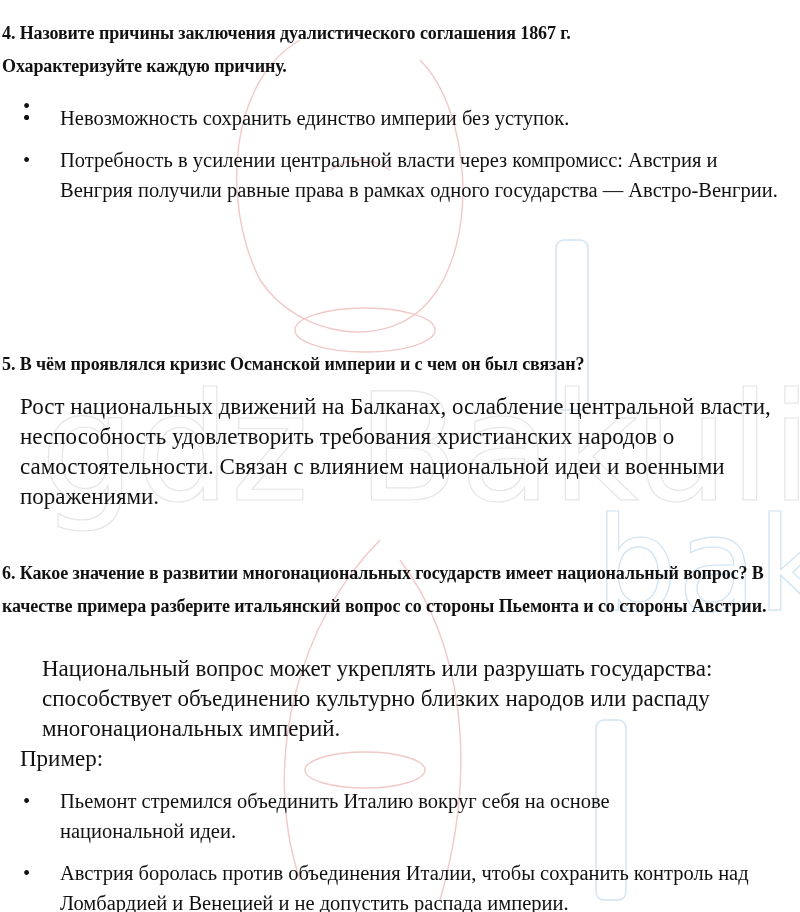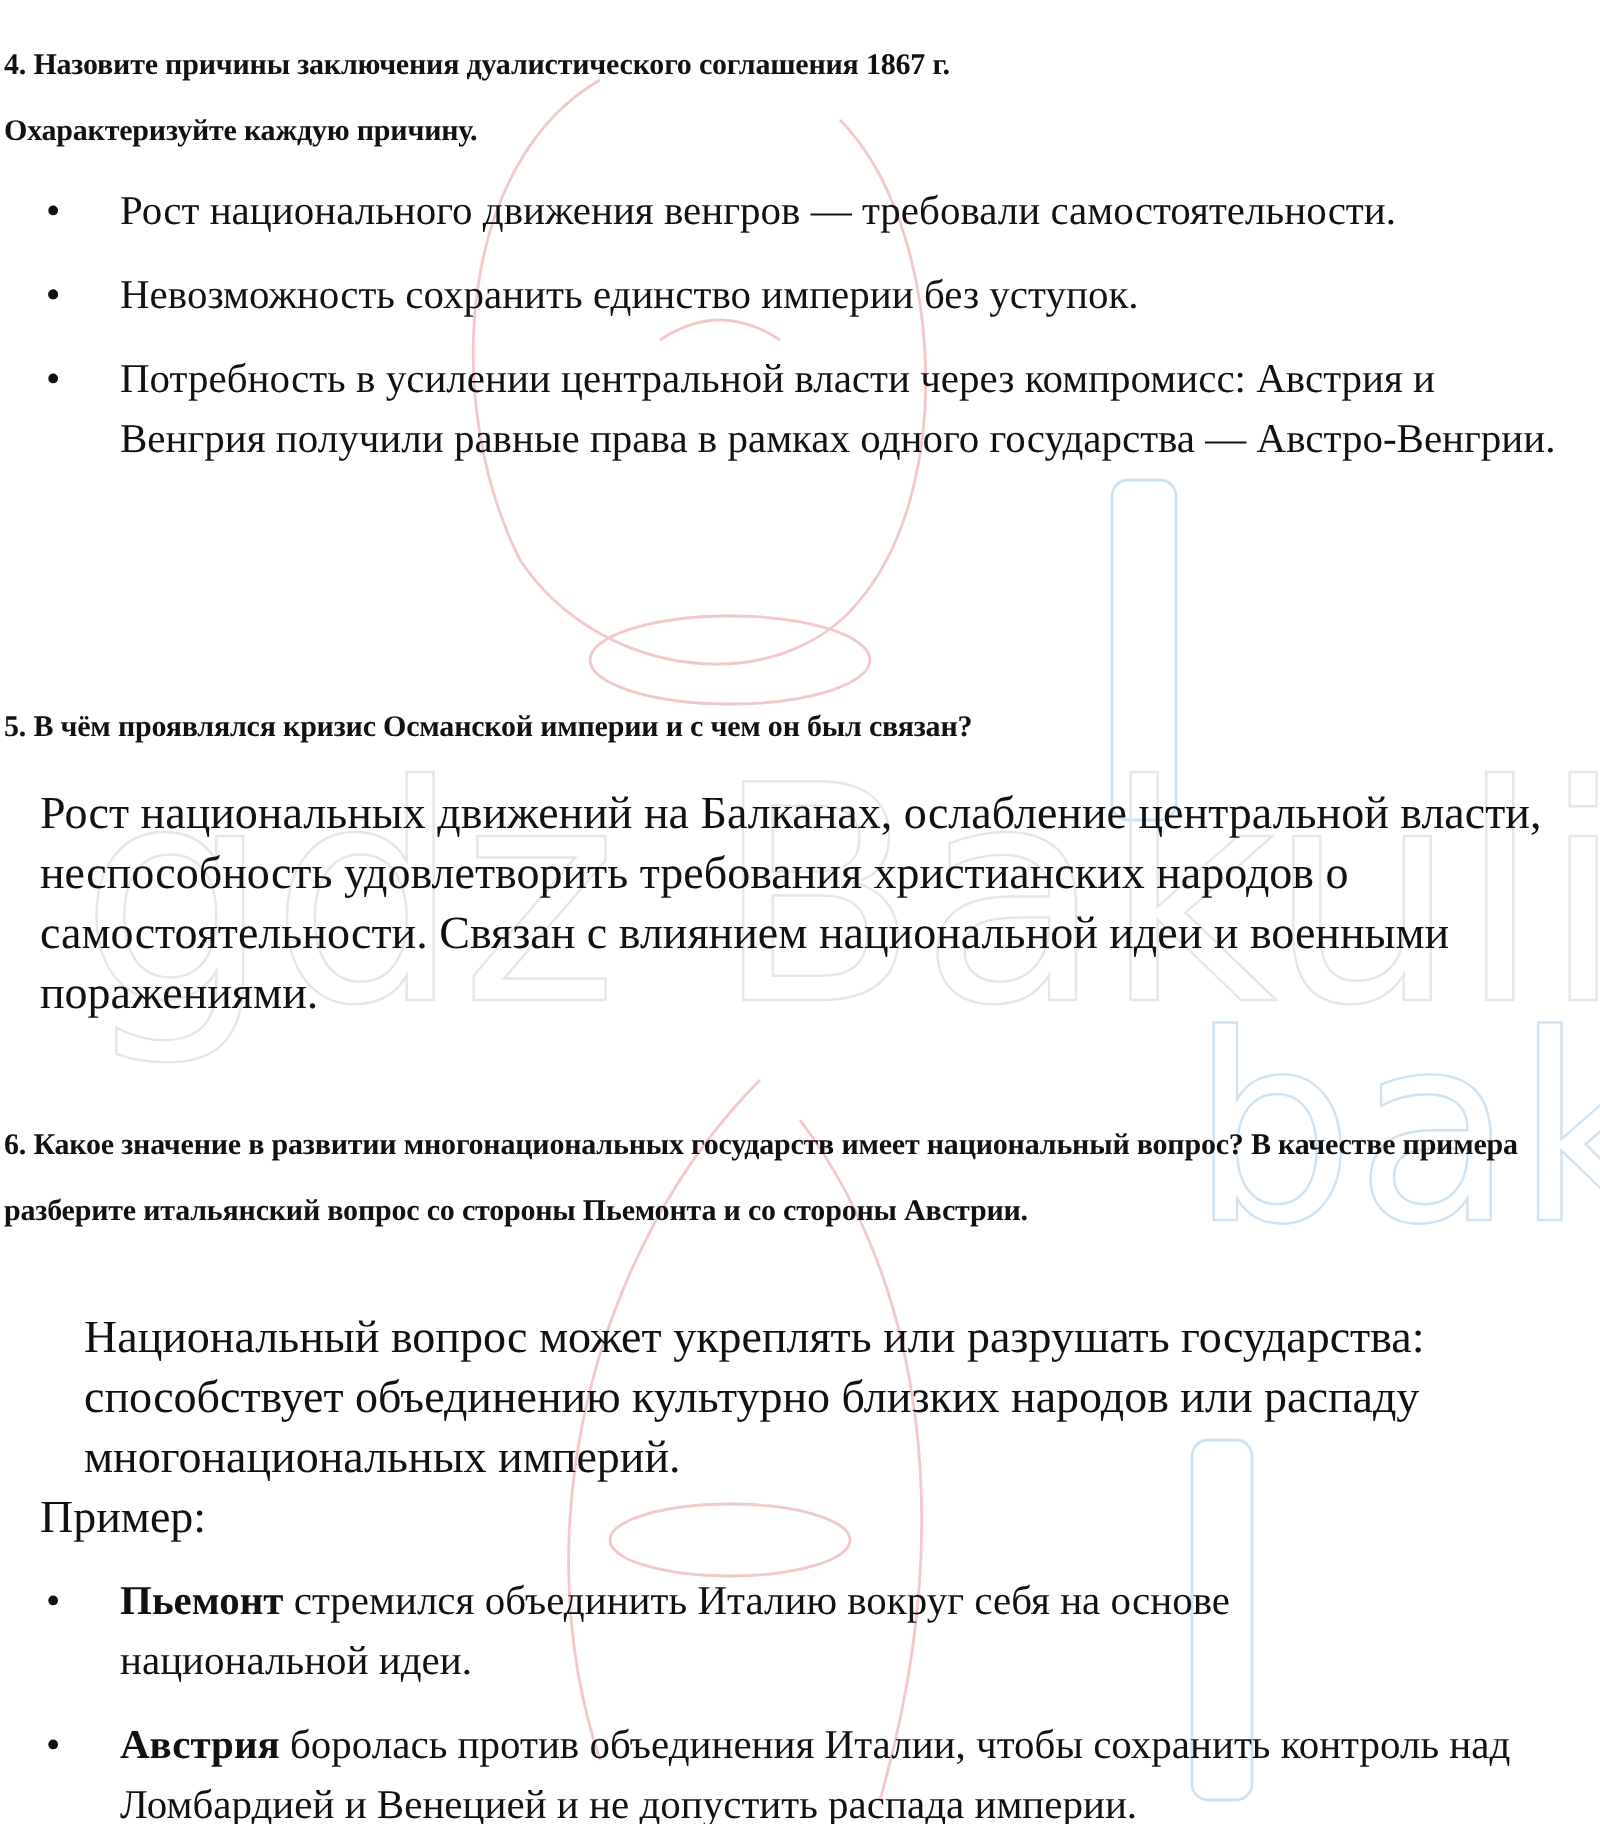--- a/index.html
+++ b/index.html
@@ -5,27 +5,27 @@
   html, body { margin: 0; padding: 0; }
   body {
     width: 800px; height: 912px; overflow: hidden; position: relative;
     background: #ffffff; color: #111111;
     font-family: "Liberation Serif", "DejaVu Serif", serif;
   }
   .watermark { position: absolute; inset: 0; pointer-events: none; z-index: 0; }
   .content { position: absolute; left: 0; top: 0; width: 800px; z-index: 1; }
   .q {
     position: absolute; left: 2px; margin: 0;
-    font-weight: bold; font-size: 15px; line-height: 33px; letter-spacing: -0.1px;
+    font-weight: bold; font-size: 18px; line-height: 33px; letter-spacing: -0.1px;
   }
   .p { position: absolute; left: 20px; margin: 0; font-size: 23px; line-height: 30px; }
   ul.bul { position: absolute; left: 0; margin: 0; padding: 0; list-style: none; }
   ul.bul li { position: relative; padding-left: 60px; font-size: 20.5px; line-height: 30px; }
   ul.bul li .dot { position: absolute; left: 23px; top: 0; }
-  b.kw { font-weight: bold; }
+  b.kw { font-weight: normal; }
 </style>
 </head>
 <body>
 
 <svg class="watermark" width="800" height="912" viewBox="0 0 800 912">
   <g fill="none" stroke="#f2c8c8" stroke-width="1.4">
     <path d="M300 40 C 230 80, 220 200, 260 280 C 300 340, 390 350, 430 300 C 480 240, 470 110, 420 60"></path>
     <path d="M330 170 q 30 -20 60 0"></path>
     <ellipse cx="365" cy="330" rx="70" ry="22"></ellipse>
     <path d="M380 540 C 300 620, 260 760, 300 880"></path>
@@ -41,21 +41,21 @@
 </svg>
 
 <div class="content">
 
   <div>
     <p class="q" style="top:17px;">4. Назовите причины заключения дуалистического соглашения 1867 г.</p>
     <p class="q" style="top:50px;">Охарактеризуйте каждую причину.</p>
   </div>
 
   <ul class="bul" style="top:91px; width:800px;">
-    <li style="margin-bottom:12px;"><span class="dot">•</span><span>Рост национального движения венгров — требовали самостоятельности.</span></li>
+    <li style="margin-bottom:12px;"><span class="dot">•</span></li>
     <li style="margin-bottom:12px;"><span class="dot">•</span></li>
     <li style="margin-bottom:12px;"><span class="dot">•</span><span>Невозможность сохранить единство империи без уступок.</span></li>
     <li style="width:720px;"><span class="dot">•</span><span>Потребность в усилении центральной власти через компромисс: Австрия и Венгрия получили равные права в рамках одного государства — Австро-Венгрии.</span></li>
   </ul>
 
   <p class="q" style="top:348px;">5. В чём проявлялся кризис Османской империи и с чем он был связан?</p>
   <p class="p" style="top:392px; width:760px;">Рост национальных движений на Балканах, ослабление центральной власти, неспособность удовлетворить требования христианских народов о самостоятельности. Связан с влиянием национальной идеи и военными поражениями.</p>
 
   <p class="q" style="top:557px; width:790px;font-family:Liberation Serif, serif;">6. Какое значение в развитии многонациональных государств имеет национальный вопрос? В качестве примера разберите итальянский вопрос со стороны Пьемонта и со стороны Австрии.</p>
   <p class="p" style="top:654px; width:730px;margin-left:22px;">Национальный вопрос может укреплять или разрушать государства: способствует объединению культурно близких народов или распаду многонациональных империй.</p>

